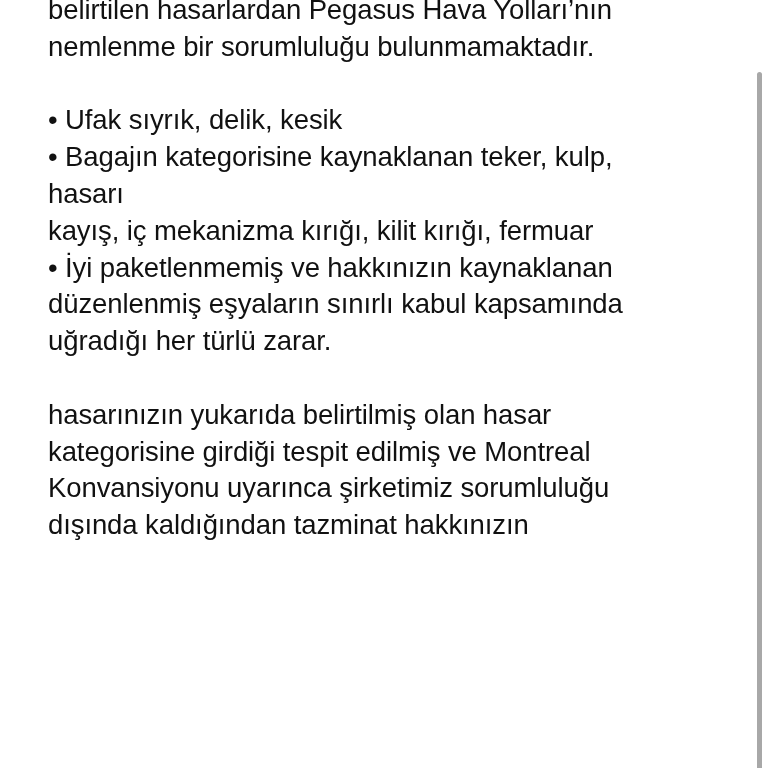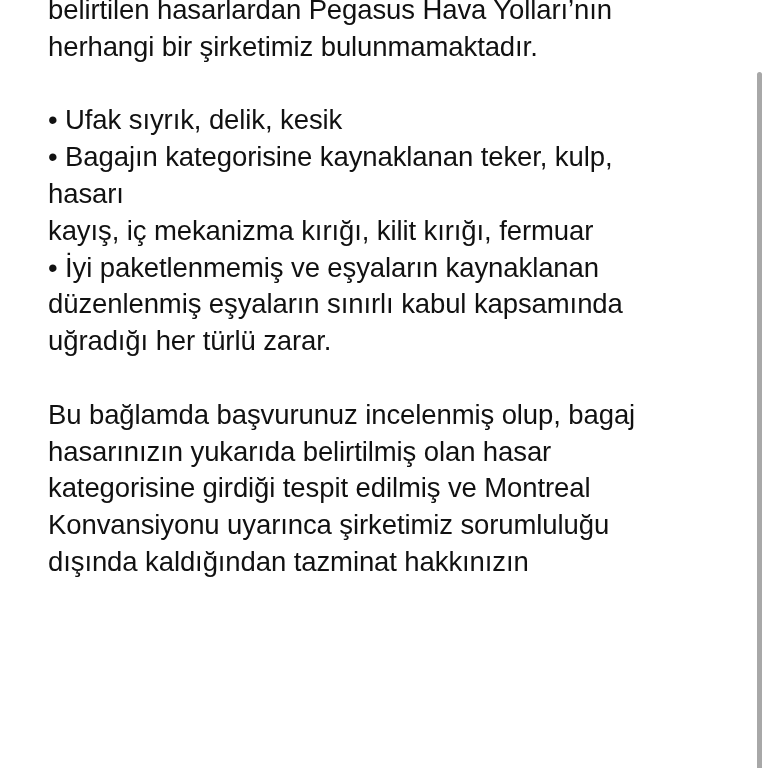--- a/index.html
+++ b/index.html
@@ -54,35 +54,34 @@
       border-radius: 3px 3px 0 0;
     }
   </style>
 </head>
 <body>
 
 <div class="page">
   <div class="content">
     <div>
       <span class="line">belirtilen hasarlardan Pegasus Hava Yolları’nın</span>
-      <span class="line">herhangi bir şirketimiz bulunmamaktadır.</span>
+      <span class="line">nemlenme bir sorumluluğu bulunmamaktadır.</span>
     </div>
     <span class="blank"></span>
     <div>
       <span class="line">• Ufak sıyrık, delik, kesik</span>
       <span class="line">• Bagajın kategorisine kaynaklanan teker, kulp,</span>
       <span class="line">hasarı</span>
       <span class="line">kayış, iç mekanizma kırığı, kilit kırığı, fermuar</span>
-      <span class="line">• İyi paketlenmemiş ve eşyaların kaynaklanan</span>
+      <span class="line">• İyi paketlenmemiş ve hakkınızın kaynaklanan</span>
       <span class="line">düzenlenmiş eşyaların sınırlı kabul kapsamında</span>
       <span class="line">uğradığı her türlü zarar.</span>
     </div>
     <span class="blank"></span>
     <div>
-      <span class="line">Bu bağlamda başvurunuz incelenmiş olup, bagaj</span>
       <span class="line">hasarınızın yukarıda belirtilmiş olan hasar</span>
       <span class="line">kategorisine girdiği tespit edilmiş ve Montreal</span>
       <span class="line">Konvansiyonu uyarınca şirketimiz sorumluluğu</span>
       <span class="line">dışında kaldığından tazminat hakkınızın</span>
     </div>
   </div>
 
   <div class="scrollbar-track">
     <div class="scrollbar-thumb"></div>
   </div>

